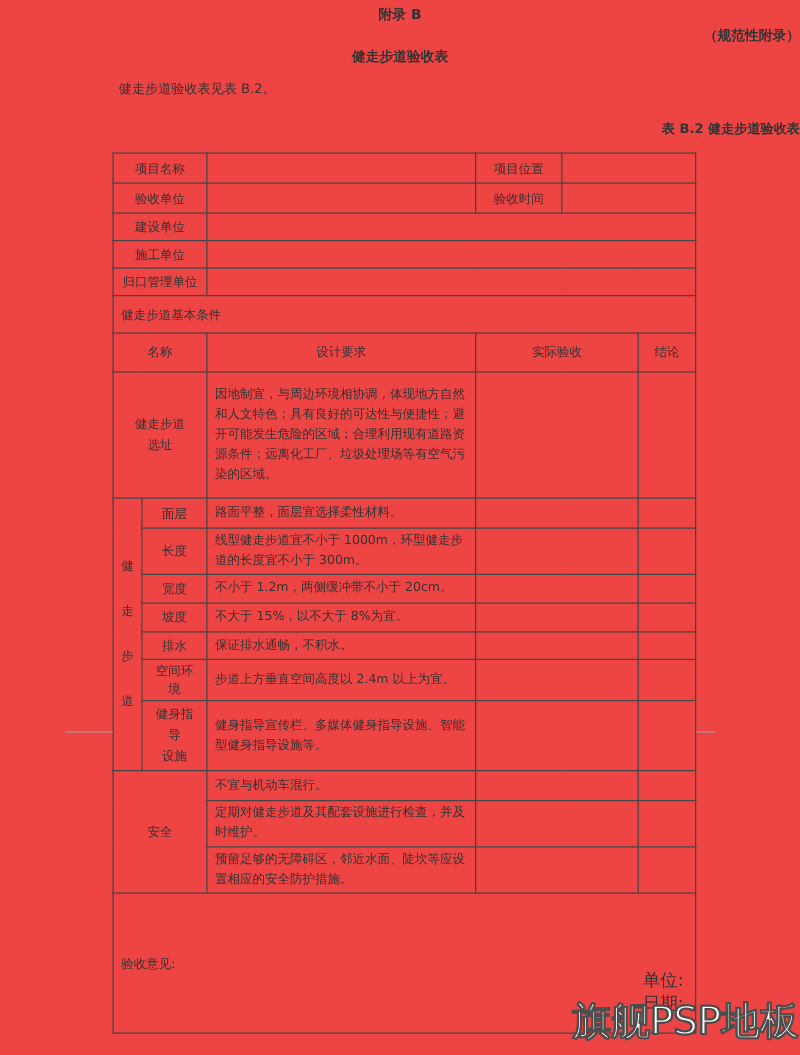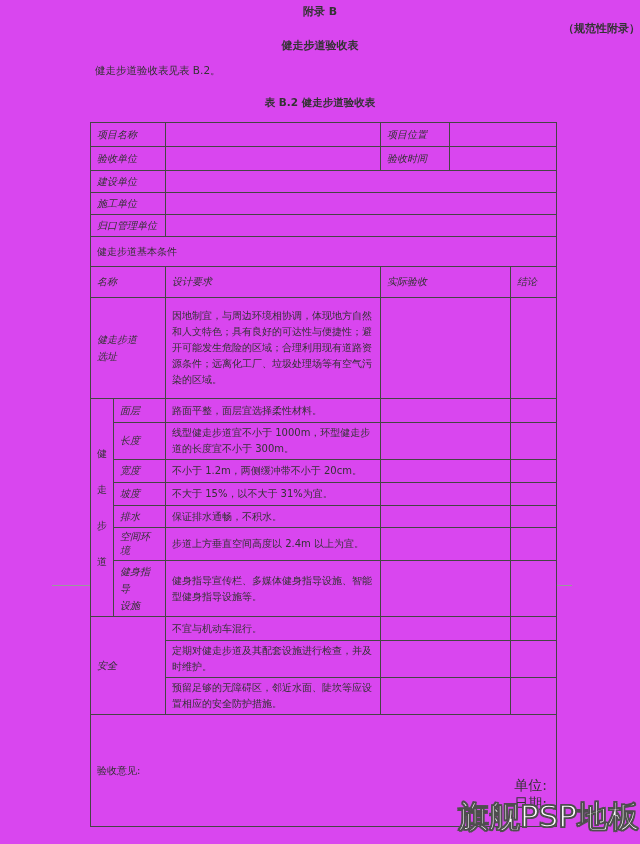--- a/index.html
+++ b/index.html
@@ -1,32 +1,32 @@
 <!DOCTYPE html>
 <html><head>
 <meta charset="utf-8">
 <style>
   html,body{margin:0;padding:0;background:#fff;}
   .page{
-    position:relative;width:640px;height:844px;background:#d946ef;
+    position:relative;width:640px;height:844px;background:#ef4444;
     font-family:"DejaVu Sans",sans-serif;color:#2b2b2b;overflow:hidden;
   }
   .doc-title{position:absolute;left:0;width:640px;text-align:center;
     font-size:11px;font-weight:bold;color:#333;}
   .t1{top:4px;} .t2{top:21px;text-align:right;} .t3{top:38px;}
   .intro{position:absolute;left:95px;top:64px;font-size:10.5px;color:#333;}
-  .caption{position:absolute;left:0;top:96px;width:640px;text-align:center;
+  .caption{position:absolute;left:0;top:96px;width:640px;text-align:right;
     font-size:10.5px;font-weight:bold;color:#333;}
   table.acc{
     position:absolute;left:90px;top:122px;width:466px;
     border-collapse:collapse;table-layout:fixed;font-size:10px;color:#333;
   }
   table.acc td{border:1px solid #454545;padding:2px 6px;vertical-align:middle;
     overflow:hidden;}
-  td.lab{text-align:left;font-style:italic;}
+  td.lab{text-align:center;}
   td.req{line-height:1.6;padding:3px 7px;}
   td.vert{text-align:center;padding:2px 0;white-space:pre-line;line-height:3.6;}
   td.wrapname{white-space:pre-line;line-height:1.7;}
   td.sectionbar{padding-left:7px;}
   td.safety-label{vertical-align:top;padding-top:5px;}
   td.opinion{vertical-align:top;position:relative;padding:4px 7px;}
   .sign{position:absolute;right:9px;bottom:14px;text-align:center;line-height:18px;
     font-size:14px;}
   .pb{position:absolute;height:1px;background:#9a9a9a;top:585px;}
   .pb-left{left:52px;width:38px;}
@@ -123,21 +123,21 @@
       <td></td>
     </tr>
     <tr style="height:23px">
       <td class="lab">宽度</td>
       <td class="req">不小于 1.2m，两侧缓冲带不小于 20cm。</td>
       <td colspan="2"></td>
       <td></td>
     </tr>
     <tr style="height:23px">
       <td class="lab">坡度</td>
-      <td class="req">不大于 15%，以不大于 31%为宜。</td>
+      <td class="req">不大于 15%，以不大于 8%为宜。</td>
       <td colspan="2"></td>
       <td></td>
     </tr>
     <tr style="height:22px">
       <td class="lab">排水</td>
       <td class="req">保证排水通畅，不积水。</td>
       <td colspan="2"></td>
       <td></td>
     </tr>
     <tr style="height:22px">

